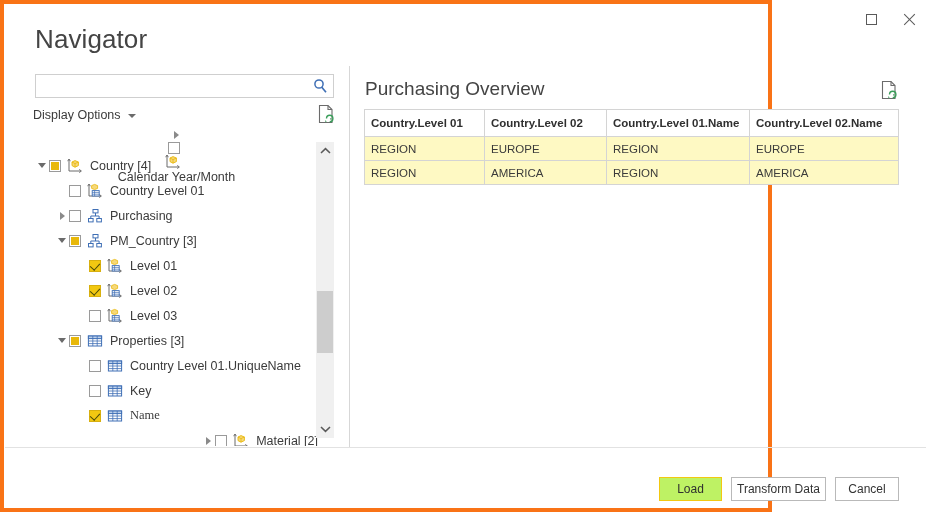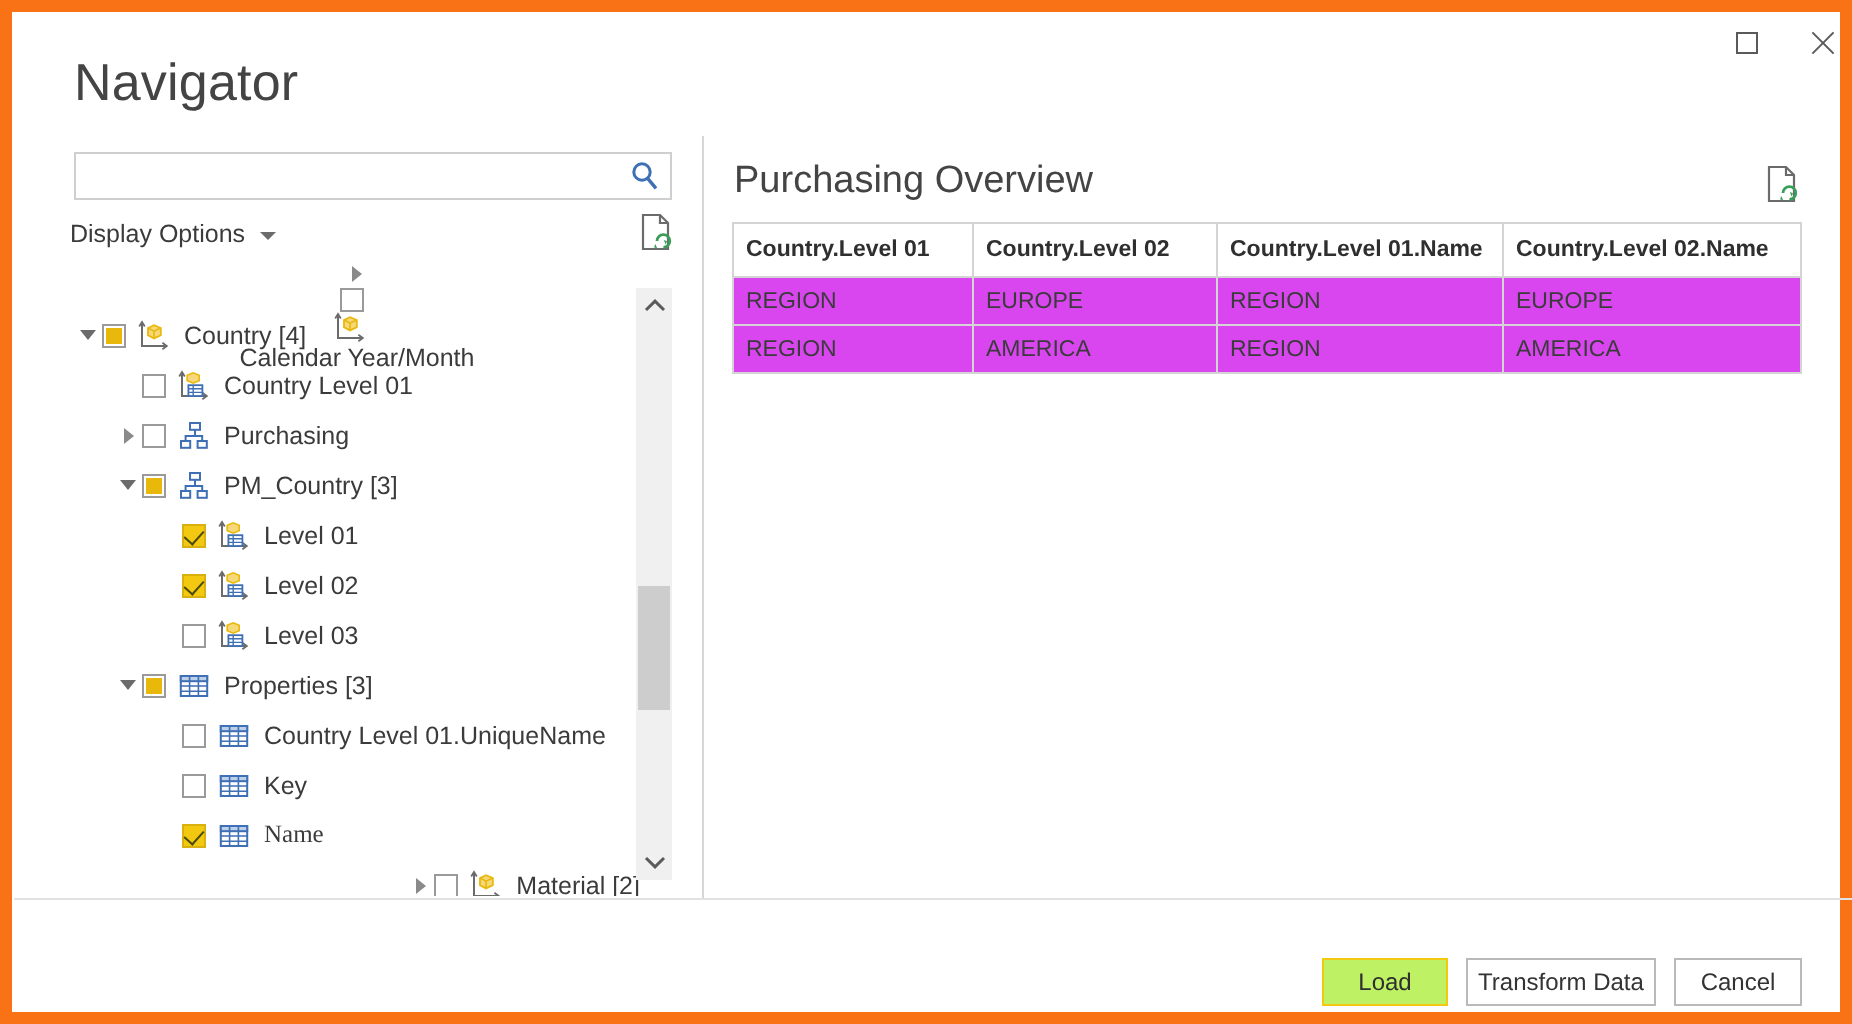--- a/index.html
+++ b/index.html
@@ -5,22 +5,22 @@
   html,body{margin:0;padding:0;}
   body{
     width:926px;height:512px;
     background:#ffffff;
     font-family:"Liberation Sans", sans-serif;
     color:#333333;
     overflow:hidden;
     position:relative;
   }
   .window{
-    position:absolute;left:0;top:0;width:926px;height:512px;
-    border:6px solid #f97316;
+    position:absolute;left:0;top:0;width:772px;height:512px;
+    border:4px solid #f97316;
     box-sizing:border-box;
     background:#ffffff;
   }
   
   .titlebar{
     position:absolute;left:0;top:0;width:924px;height:30px;
   }
   .winbtn{
     position:absolute;top:0;width:38px;height:30px;
     display:flex;align-items:center;justify-content:center;
@@ -156,21 +156,21 @@
   }
   .dtable th{
     border:1px solid #d4d4d4;
     background:#ffffff;
     font-size:11.5px;font-weight:bold;color:#2f2f2f;
     text-align:left;padding:4px 6px;height:18px;
     white-space:nowrap;overflow:hidden;
   }
   .dtable td{
     border:1px solid #d4d4d4;
-    background:#d946ef;
+    background:#fef9c3;
     font-size:11.5px;color:#3b3b3b;
     text-align:left;padding:3px 6px;height:17px;
     white-space:nowrap;overflow:hidden;margin-left:16px;
   }
 
   
   .footer{
     position:absolute;left:0;top:462px;width:924px;height:48px;
   }
   .fbtn{

